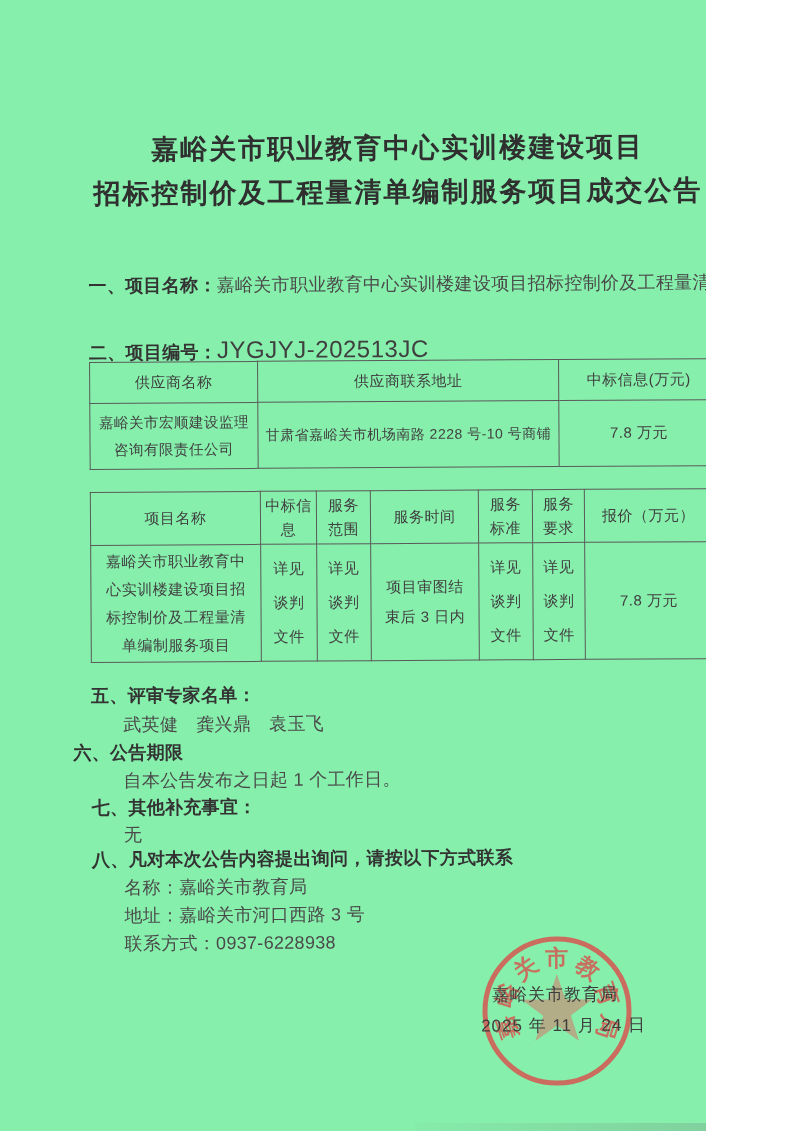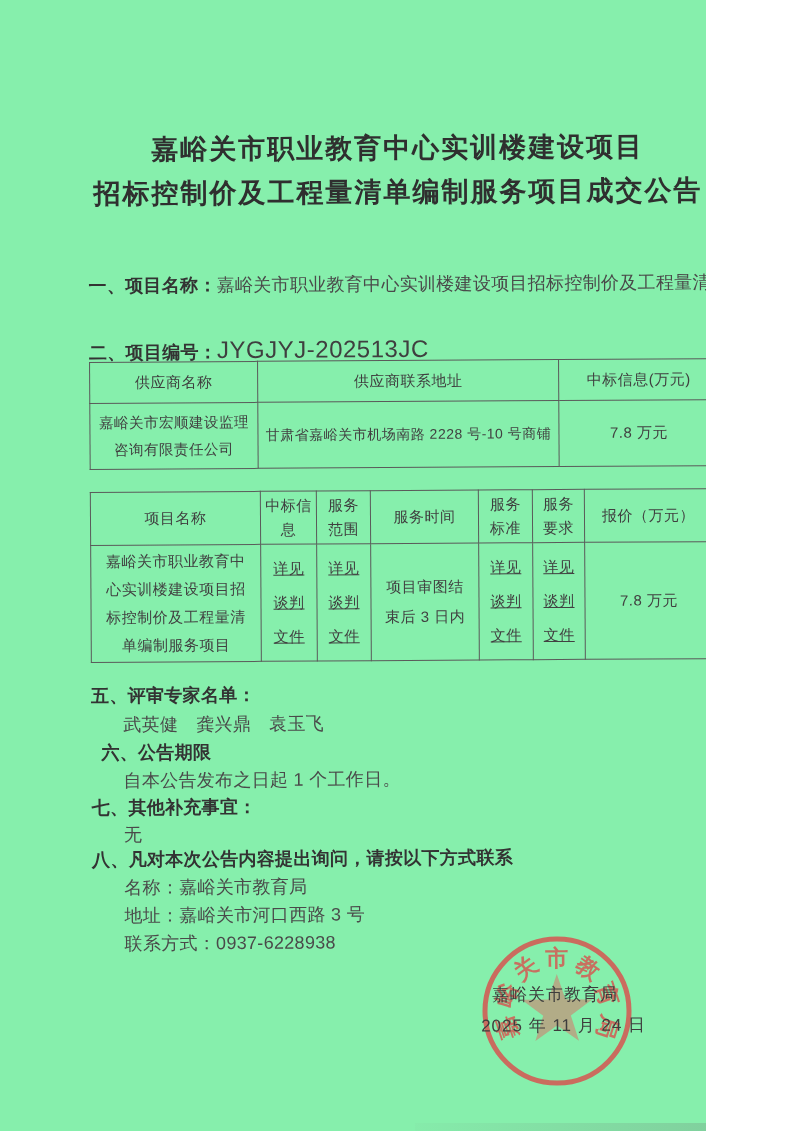--- a/index.html
+++ b/index.html
@@ -23,21 +23,21 @@
 
   .s1 { top:250px; left:90px; width:632px; white-space:normal; padding-left:130px; text-indent:-130px; line-height:33px; }
   .s2 { top:315px; left:90px; }
   .s2 .code { font-size:24px; letter-spacing:0.5px; color:#3f3f3f; }
   .s3 { top:344px; left:90px; }
   .s4 { top:466px; left:90px; }
   .s5 { top:660px; left:90px; }
   .experts { top:689px; left:122px; }
   .experts span { margin-right:18px; }
   .experts span:last-child { margin-right:0; }
-  .s6 { top:717px; left:100px; }
+  .s6 { top:717px; left:72px; }
   .s6c { top:745px; left:122px; }
   .s7 { top:772px; left:90px; }
   .s7c { top:799px; left:122px; }
   .s8 { top:824px; left:90px; }
   .sub { top:852px; left:122px; }
   .sub2 { top:880px; left:122px; }
   .sub3 { top:908px; left:122px; }
   .s9 { top:936px; left:90px; }
   .s9 .gap { margin-left:26px; }
 
@@ -47,21 +47,21 @@
   .award { top:360px; left:90px; width:629px; font-size:15px; }
   .award .hrow td { height:36px; color:#3f3f3f; }
   .award .brow td { height:61px; }
   .cell-supplier { font-size:14.5px; line-height:27px; padding:2px 3px; }
   .cell-address  { font-size:14px; white-space:nowrap; }
 
   .subject { top:490px; left:90px; width:622px; font-size:15px; }
   .subject .hrow td { height:48px; line-height:24px; color:#3f3f3f; }
   .subject .brow td { height:110px; }
   .cell-name  { line-height:28px; padding:2px 14px; }
-  .cell-small { line-height:34px; padding:2px 6px;text-decoration:underline; }
+  .cell-small { line-height:34px; padding:2px 6px; }
   .cell-time  { line-height:30px; padding:2px 8px; }
 
   .sig-org  { position:absolute; left:489px; top:984px;  font-size:17px; color:#3d3d3d; letter-spacing:1px; z-index:3; }
   .sig-date { position:absolute; left:478px; top:1015px; font-size:17px; color:#3d3d3d; letter-spacing:1px; z-index:3; }
 
   .seal { position:absolute; left:469px; top:927px; z-index:2; }
   .seal text { font-size:23px; font-weight:bold; fill:#d65550; opacity:0.82; }
 
   .scan-edge {
     position:absolute; left:415px; top:1123px; width:385px; height:8px; z-index:4;

